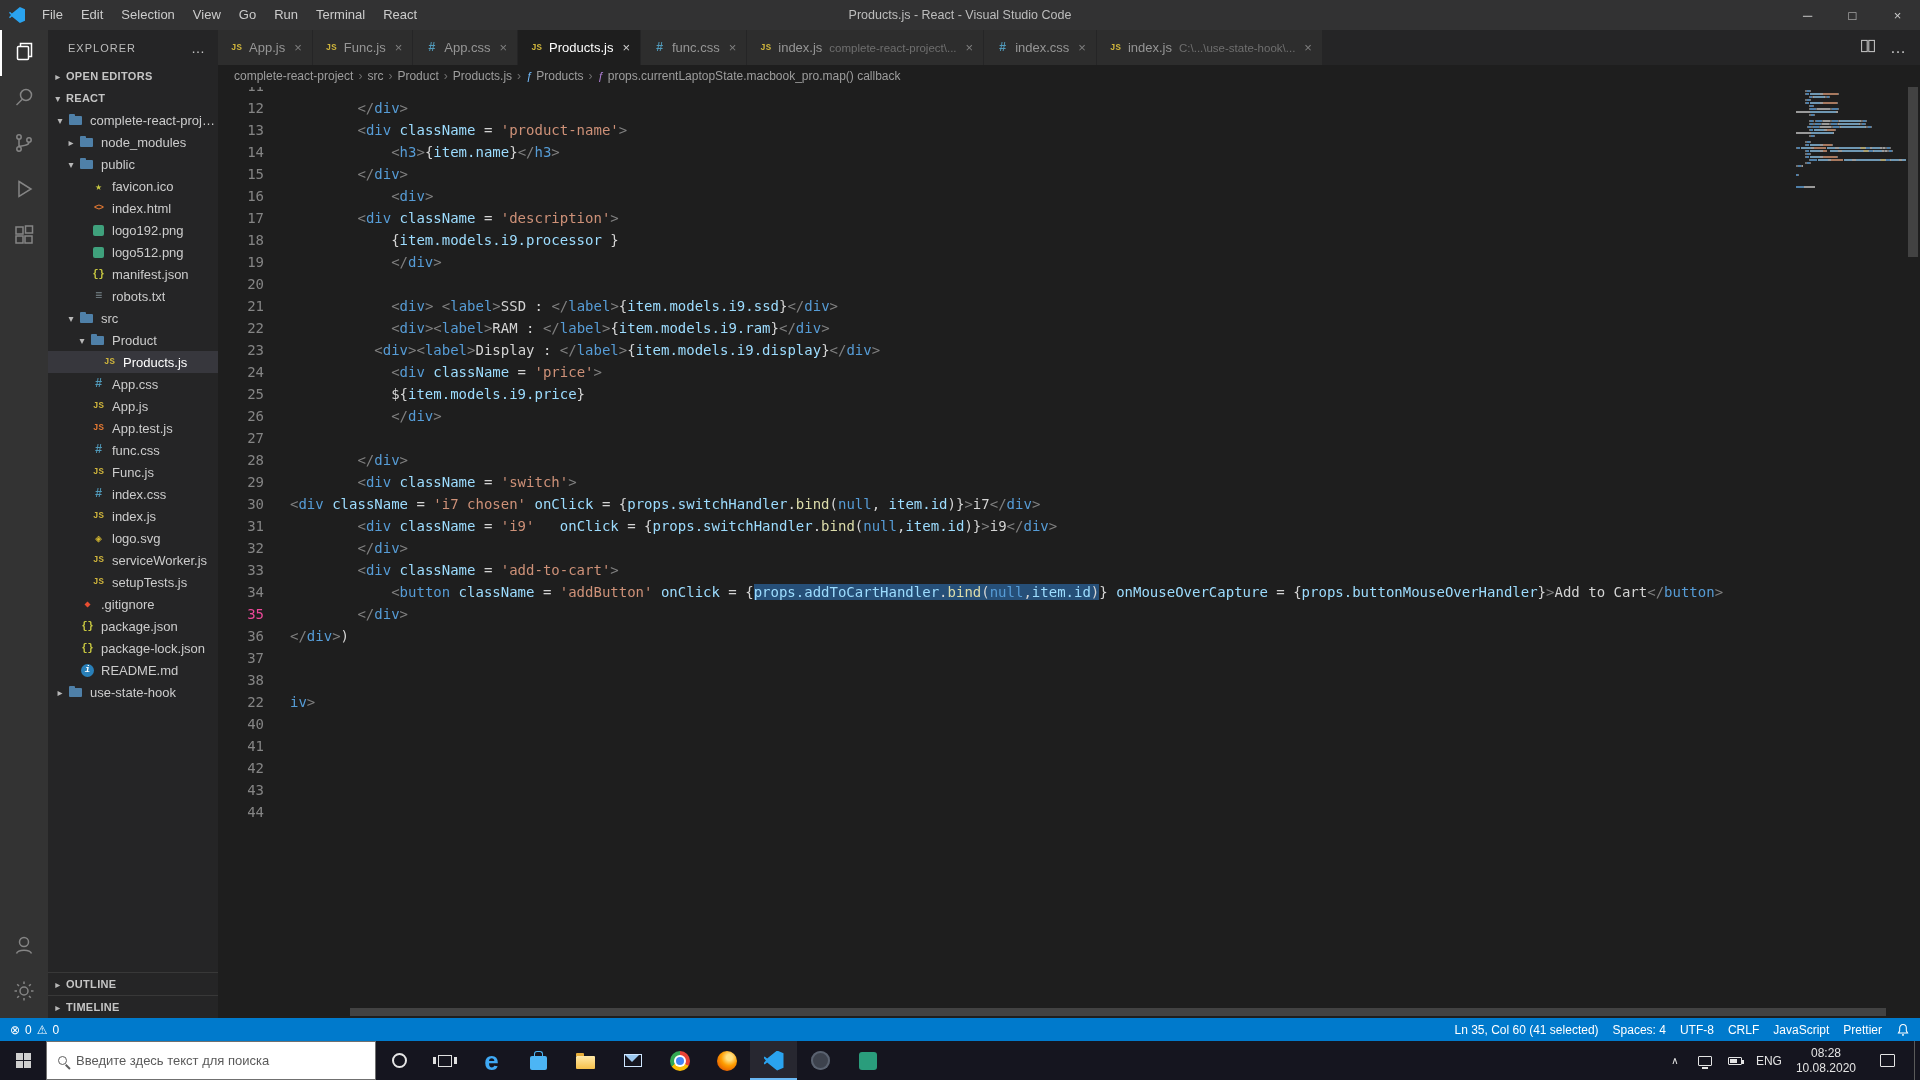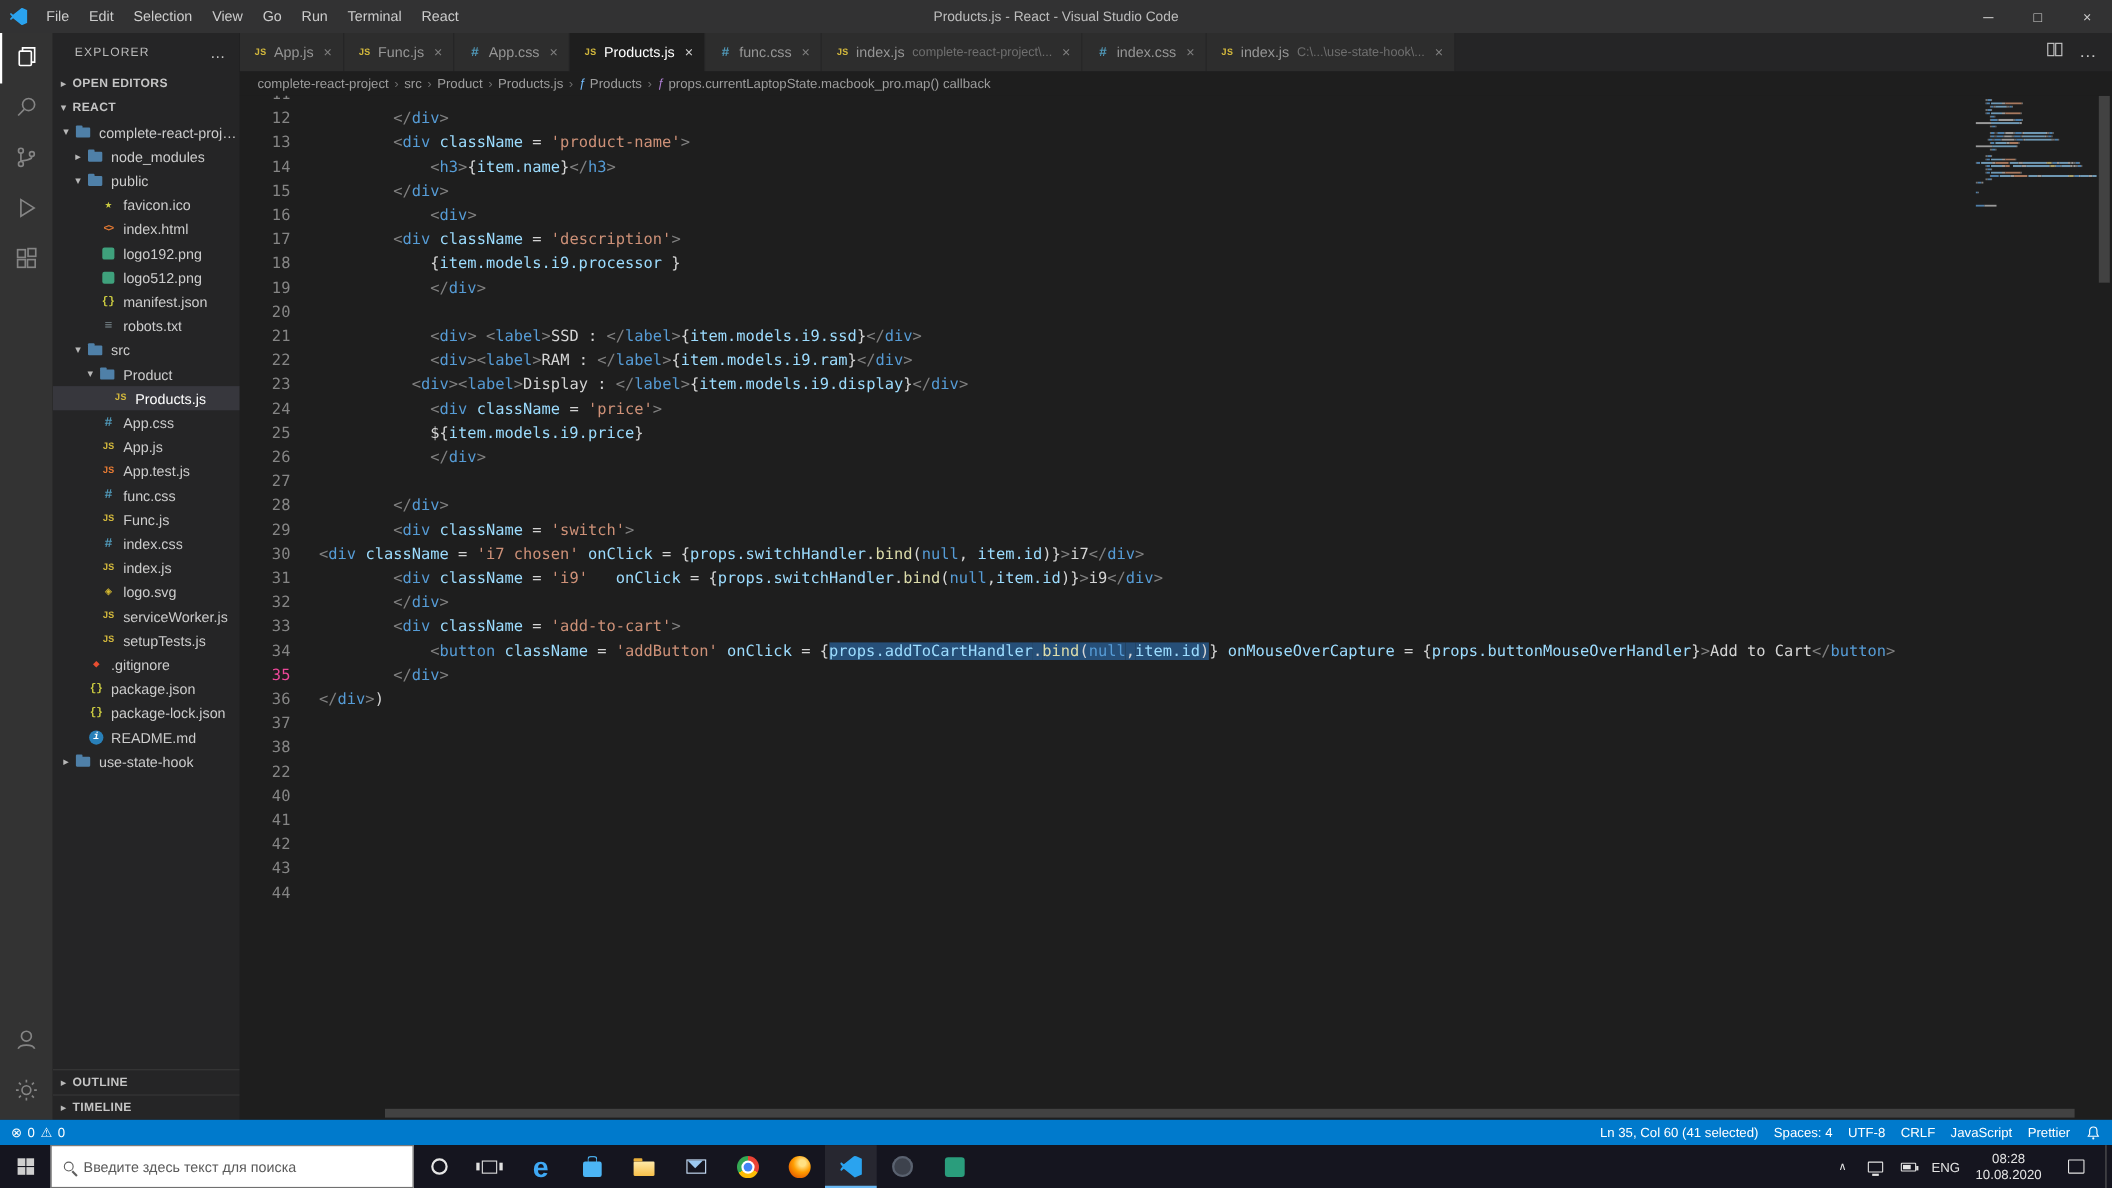--- a/index.html
+++ b/index.html
@@ -529,20 +529,21 @@
       <div class="crow"><span class="tk-pl">        </span><span class="tk-pu">&lt;</span><span class="tk-tag">div</span><span class="tk-pl"> </span><span class="tk-attr">className</span><span class="tk-pl"> = </span><span class="tk-str">'switch'</span><span class="tk-pu">&gt;</span></div>
       <div class="crow"><span class="tk-pu">&lt;</span><span class="tk-tag">div</span><span class="tk-pl"> </span><span class="tk-attr">className</span><span class="tk-pl"> = </span><span class="tk-str">'i7 chosen'</span><span class="tk-pl"> </span><span class="tk-attr">onClick</span><span class="tk-pl"> = {</span><span class="tk-var">props.switchHandler</span><span class="tk-pl">.</span><span class="tk-fn">bind</span><span class="tk-pl">(</span><span class="tk-kw">null</span><span class="tk-pl">, </span><span class="tk-var">item.id</span><span class="tk-pl">)}</span><span class="tk-pu">&gt;</span><span class="tk-pl">i7</span><span class="tk-pu">&lt;/</span><span class="tk-tag">div</span><span class="tk-pu">&gt;</span></div>
       <div class="crow"><span class="tk-pl">        </span><span class="tk-pu">&lt;</span><span class="tk-tag">div</span><span class="tk-pl"> </span><span class="tk-attr">className</span><span class="tk-pl"> = </span><span class="tk-str">'i9'</span><span class="tk-pl">   </span><span class="tk-attr">onClick</span><span class="tk-pl"> = {</span><span class="tk-var">props.switchHandler</span><span class="tk-pl">.</span><span class="tk-fn">bind</span><span class="tk-pl">(</span><span class="tk-kw">null</span><span class="tk-pl">,</span><span class="tk-var">item.id</span><span class="tk-pl">)}</span><span class="tk-pu">&gt;</span><span class="tk-pl">i9</span><span class="tk-pu">&lt;/</span><span class="tk-tag">div</span><span class="tk-pu">&gt;</span></div>
       <div class="crow"><span class="tk-pl">        </span><span class="tk-pu">&lt;/</span><span class="tk-tag">div</span><span class="tk-pu">&gt;</span></div>
       <div class="crow"><span class="tk-pl">        </span><span class="tk-pu">&lt;</span><span class="tk-tag">div</span><span class="tk-pl"> </span><span class="tk-attr">className</span><span class="tk-pl"> = </span><span class="tk-str">'add-to-cart'</span><span class="tk-pu">&gt;</span></div>
       <div class="crow"><span class="tk-pl">            </span><span class="tk-pu">&lt;</span><span class="tk-tag">button</span><span class="tk-pl"> </span><span class="tk-attr">className</span><span class="tk-pl"> = </span><span class="tk-str">'addButton'</span><span class="tk-pl"> </span><span class="tk-attr">onClick</span><span class="tk-pl"> = {</span><span class="tk-var sel">props.addToCartHandler</span><span class="tk-pl sel">.</span><span class="tk-fn sel">bind</span><span class="tk-pl sel">(</span><span class="tk-kw sel">null</span><span class="tk-pl sel">,</span><span class="tk-var sel">item.id</span><span class="tk-pl sel">)</span><span class="tk-pl">} </span><span class="tk-attr">onMouseOverCapture</span><span class="tk-pl"> = {</span><span class="tk-var">props.buttonMouseOverHandler</span><span class="tk-pl">}</span><span class="tk-pu">&gt;</span><span class="tk-pl">Add to Cart</span><span class="tk-pu">&lt;/</span><span class="tk-tag">button</span><span class="tk-pu">&gt;</span></div>
       <div class="crow"><span class="tk-pl">        </span><span class="tk-pu">&lt;/</span><span class="tk-tag">div</span><span class="tk-pu">&gt;</span></div>
       <div class="crow"><span class="tk-pu">&lt;/</span><span class="tk-tag">div</span><span class="tk-pu">&gt;</span><span class="tk-pl">)</span></div>
       <div class="crow"></div>
       <div class="crow"></div>
+      <div class="crow"><span class="tk-tag">iv</span><span class="tk-pu">&gt;</span></div>
       <div class="crow"></div>
       <div class="crow"></div>
       <div class="crow"></div>
     </div>
   <div class="minimap">
     <div>
         <div class="mm-row"></div>
         <div class="mm-row"><i class="mb-sp" style="width: 9px;"></i><i class="mb-pu" style="width: 2px;"></i><i class="mb-tag" style="width: 3px;"></i><i class="mb-pu" style="width: 1px;"></i></div>
         <div class="mm-row"><i class="mb-sp" style="width: 9px;"></i><i class="mb-pu" style="width: 1px;"></i><i class="mb-tag" style="width: 3px;"></i><i class="mb-sp" style="width: 1px;"></i><i class="mb-attr" style="width: 10px;"></i><i class="mb-pl" style="width: 3px;"></i><i class="mb-str" style="width: 15px;"></i><i class="mb-pu" style="width: 1px;"></i></div>
         <div class="mm-row"><i class="mb-sp" style="width: 13px;"></i><i class="mb-pu" style="width: 1px;"></i><i class="mb-tag" style="width: 2px;"></i><i class="mb-pu" style="width: 1px;"></i><i class="mb-pl" style="width: 1px;"></i><i class="mb-var" style="width: 10px;"></i><i class="mb-pl" style="width: 1px;"></i><i class="mb-pu" style="width: 2px;"></i><i class="mb-tag" style="width: 2px;"></i><i class="mb-pu" style="width: 1px;"></i></div>

